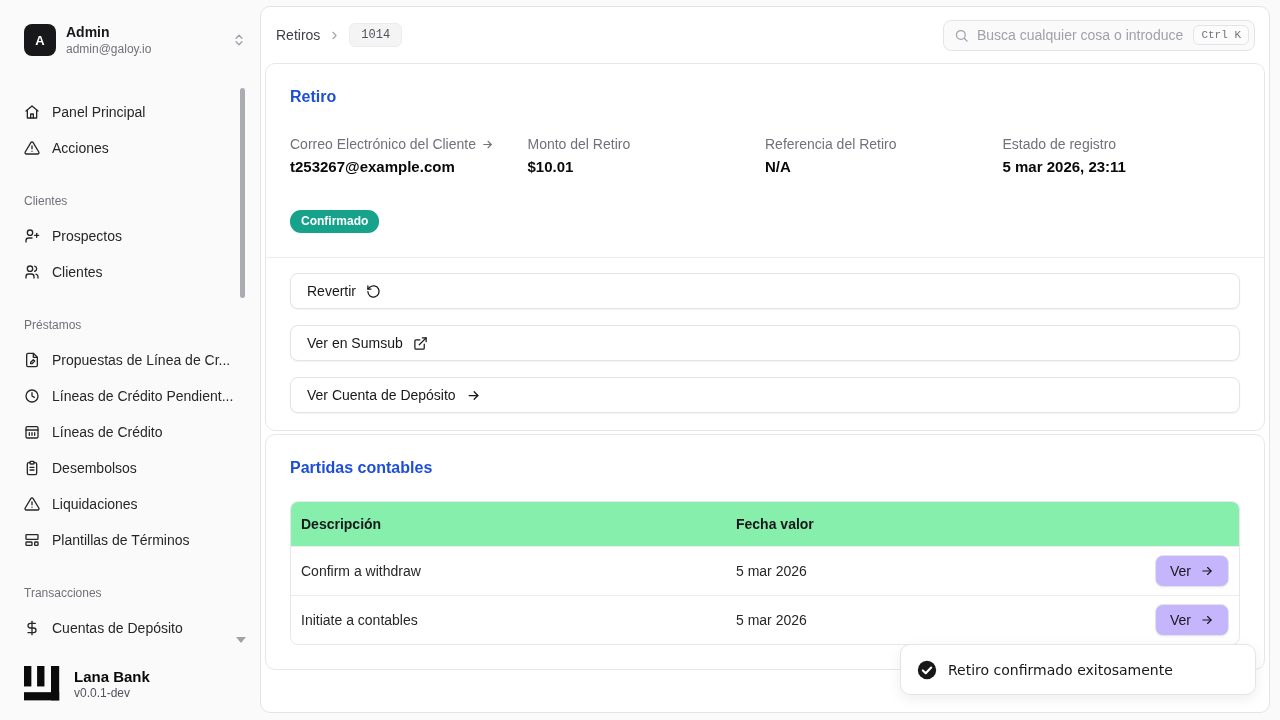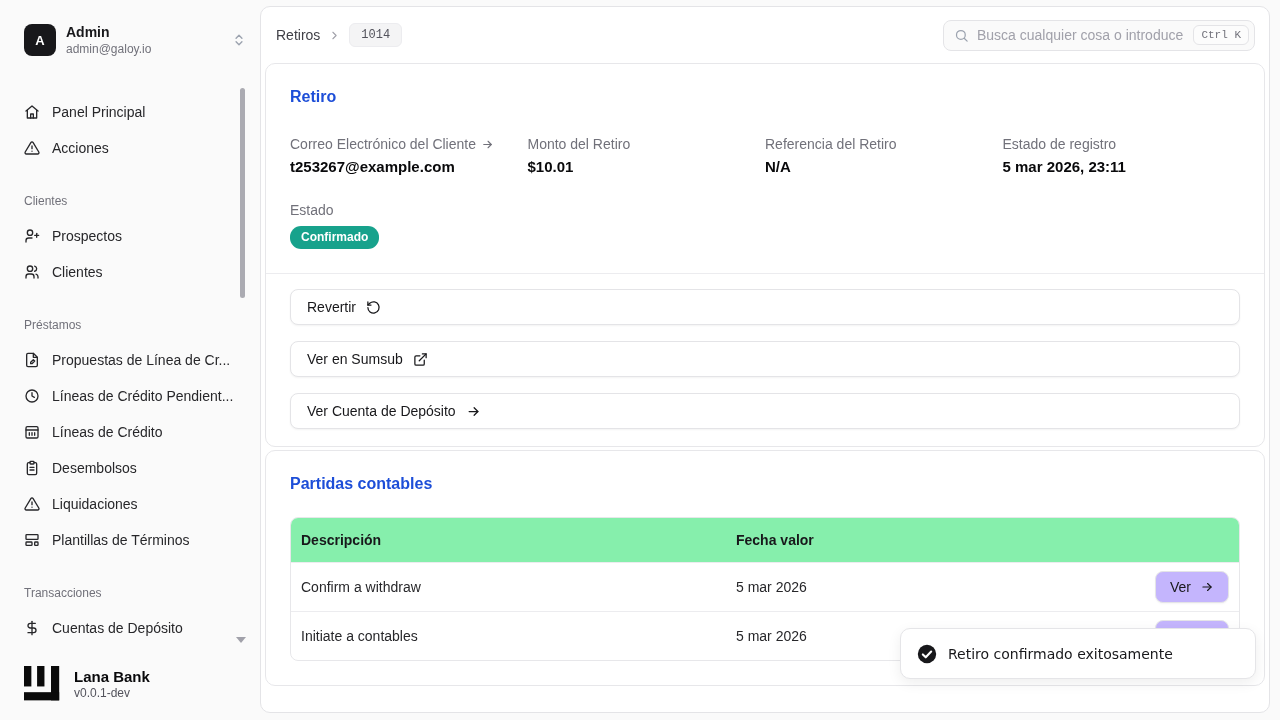--- a/index.html
+++ b/index.html
@@ -78,21 +78,21 @@
   .t-head { background:#86efac; height:44px; }
   .t-head .t-cell { font-weight:600; color:#18181b; }
   .t-cell { font-size:14px; color:#27272a; padding-left:10px; }
   .t-body-row { height:49px; border-top:1px solid #ececef; }
   .t-action { display:flex; justify-content:flex-end; padding-right:10px; }
   .btn-sm { display:inline-flex; align-items:center; gap:9px; height:32px; padding:0 14px;
             border:1px solid #e4e4e7; border-radius:8px; background:#c4b5fd; font-family:"Liberation Sans",sans-serif;
             font-size:14px; font-weight:500; color:#18181b; cursor:pointer; box-shadow:0 1px 2px rgba(0,0,0,.04); }
 
   
-  .toast { position:absolute; right:24px; bottom:41px; width:356px; height:51px; background:#fff;
+  .toast { position:absolute; right:24px; bottom:25px; width:356px; height:51px; background:#fff;
            border:1px solid #e5e5e8; border-radius:10px; box-shadow:0 4px 14px rgba(0,0,0,.07);
            display:flex; align-items:center; gap:11px; padding:0 16px;
            font-family:"DejaVu Sans", sans-serif; font-size:14px; color:#18181b; }
 </style>
 </head>
 <body>
 
 <aside class="sidebar">
 
   <div class="user-row">
@@ -300,21 +300,20 @@
           </div>
           <div>
             <div class="field-label">Referencia del Retiro</div>
             <div class="field-value">N/A</div>
           </div>
           <div>
             <div class="field-label">Estado de registro</div>
             <div class="field-value">5 mar 2026, 23:11</div>
           </div>
           <div>
-            <div class="field-label">Estado</div>
             <span class="badge-status">Confirmado</span>
           </div>
         </div>
       </div>
       <div class="card-footer">
         <button class="btn">
           <span>Revertir</span>
           <span class="ic">
               <svg width="15" height="15" viewBox="0 0 24 24" fill="none" stroke="currentColor" stroke-width="2" stroke-linecap="round" stroke-linejoin="round">
                 <path d="M3 12a9 9 0 1 0 3-6.7L3 8"></path>

